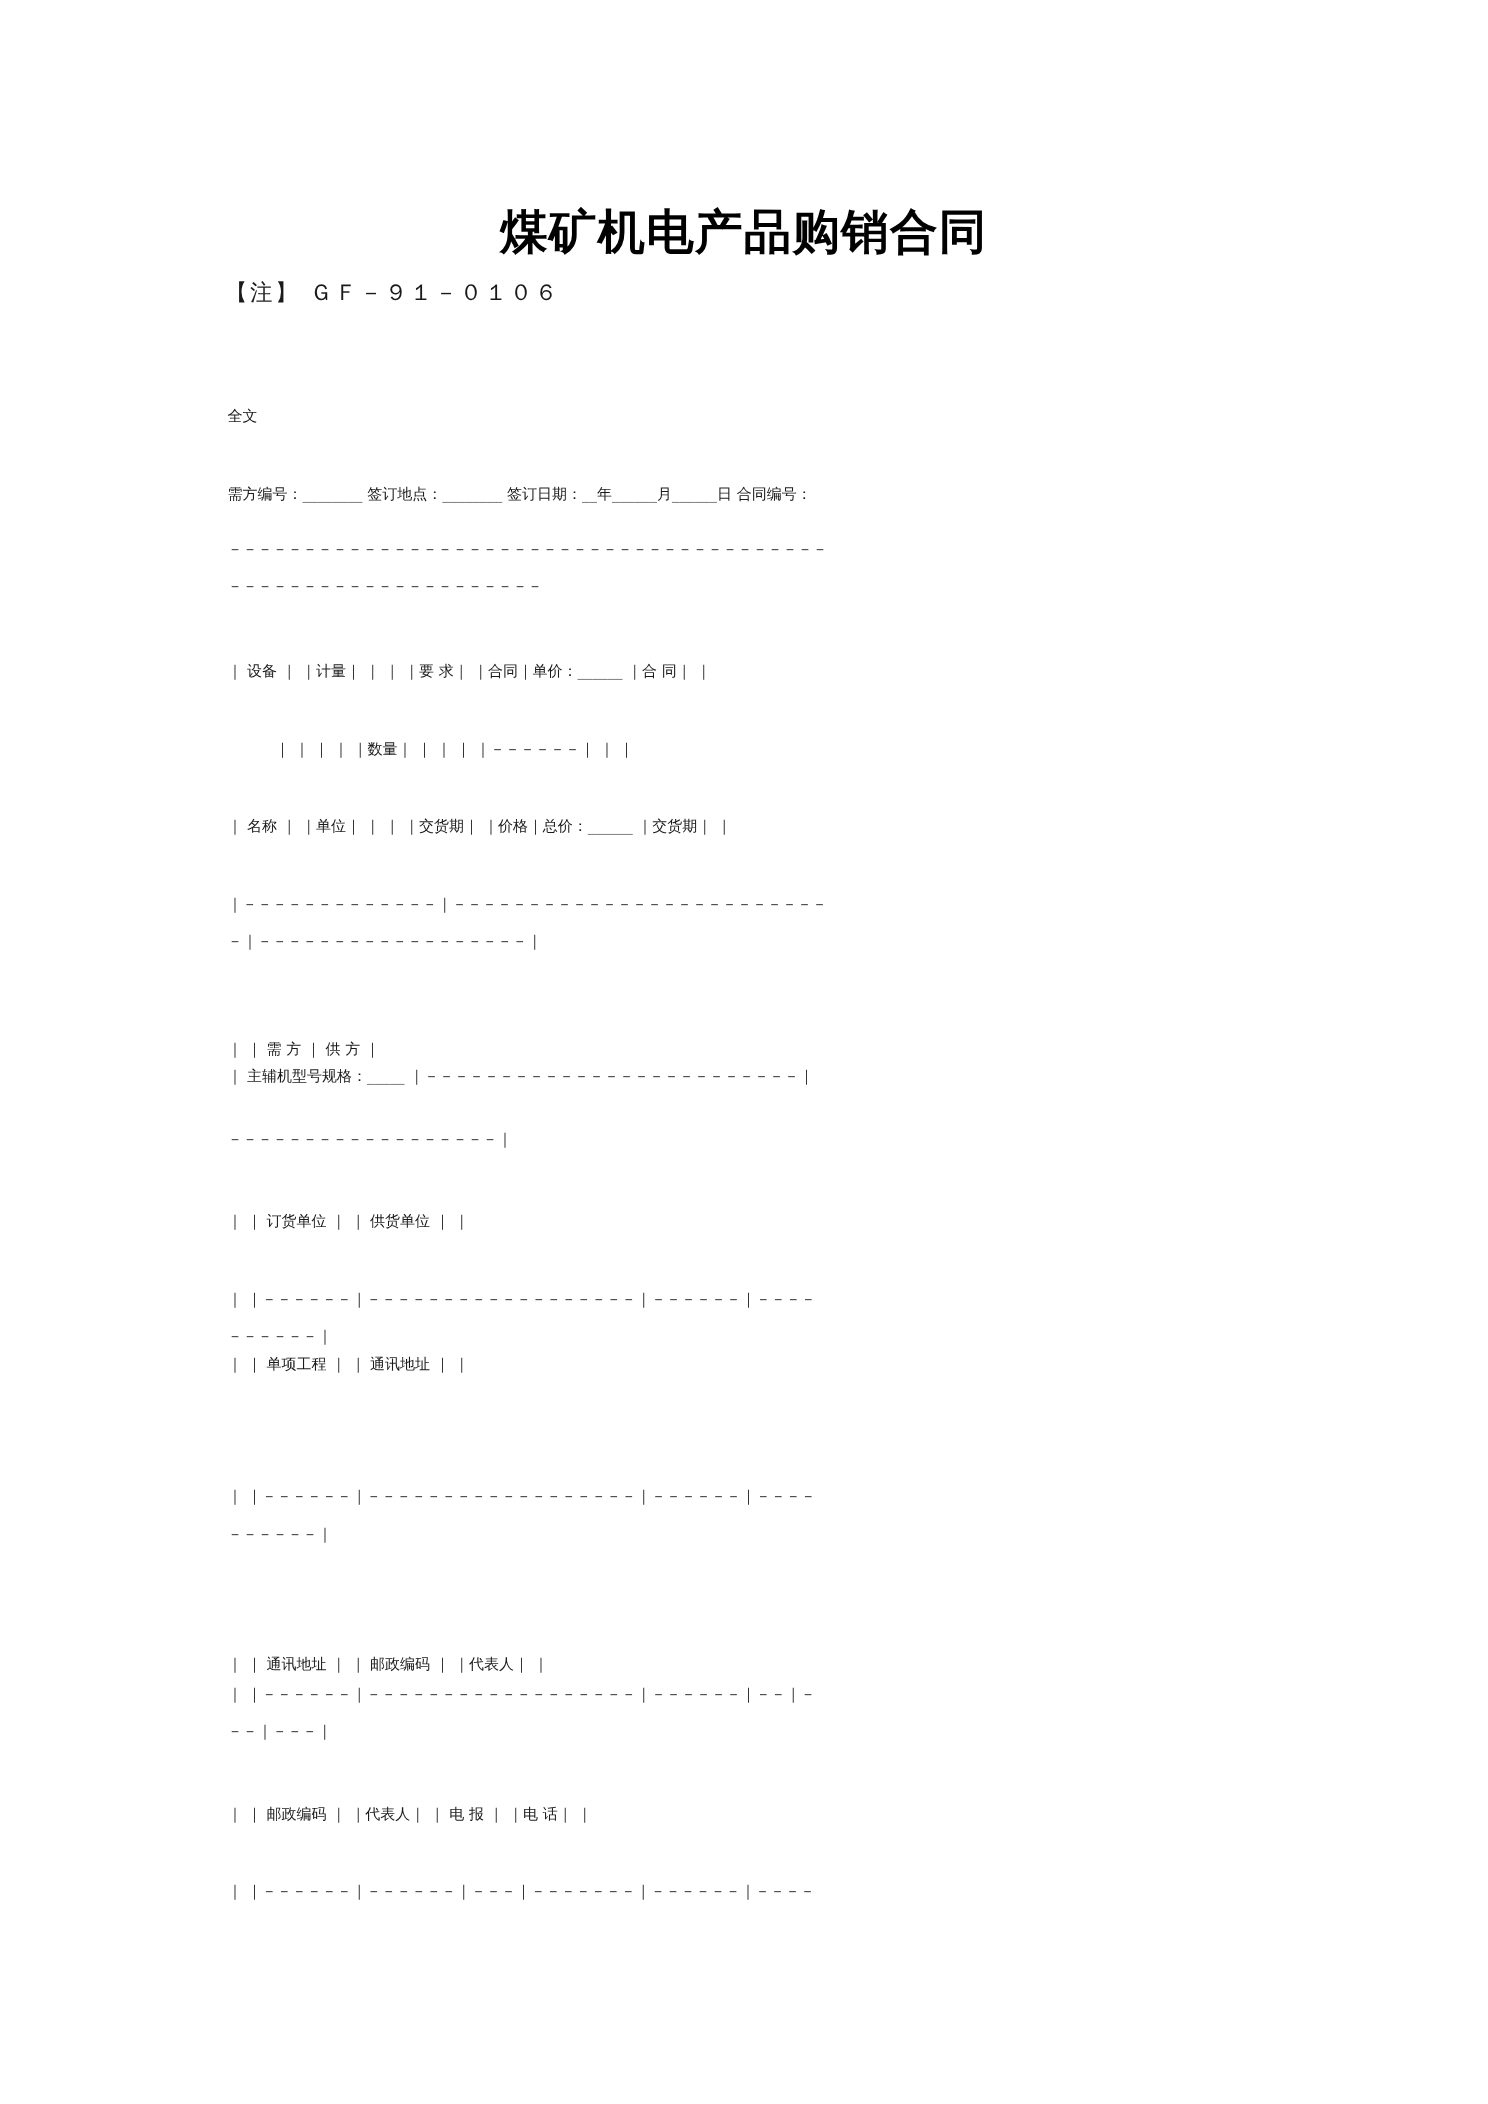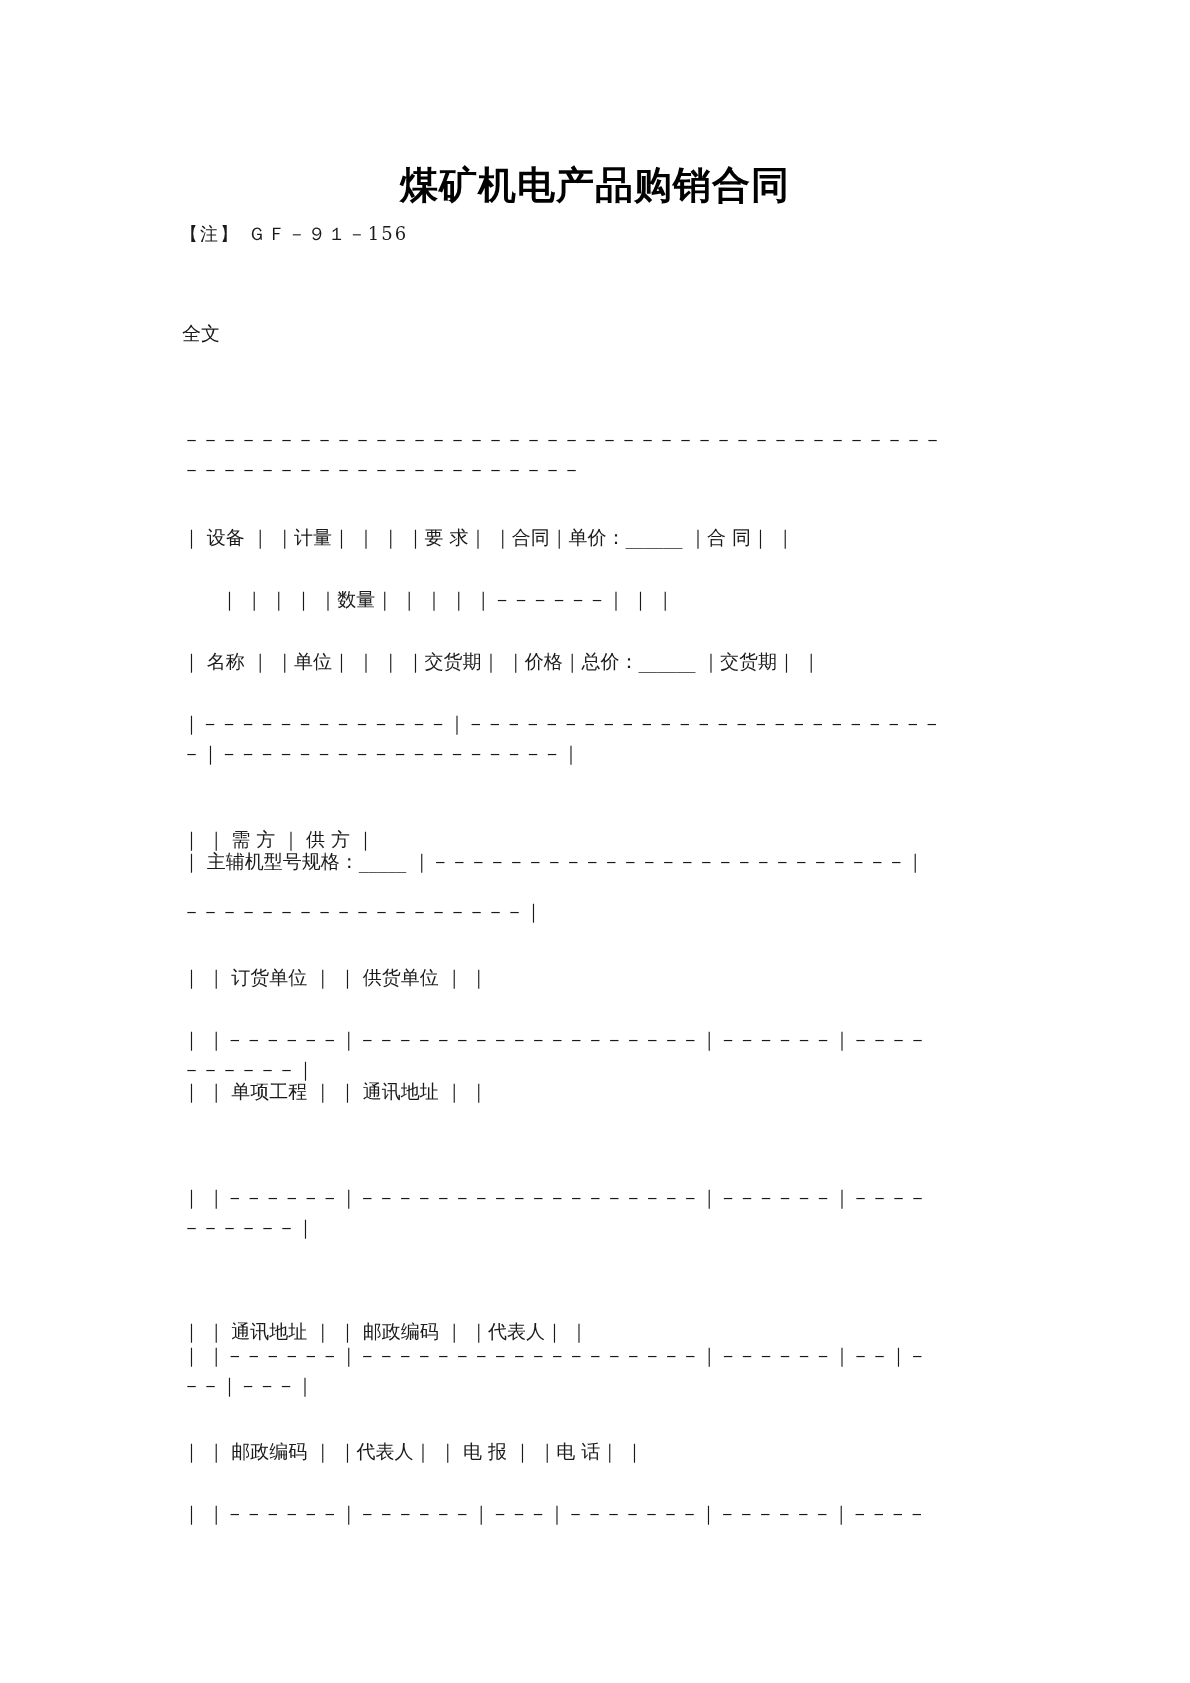--- a/index.html
+++ b/index.html
@@ -2,29 +2,30 @@
 <html><head>
 <meta charset="utf-8">
 <style>
   html, body { margin: 0; padding: 0; background: #ffffff; }
   body { width: 1190px; height: 1683px; position: relative; overflow: hidden;
          font-family: "DejaVu Serif", "Liberation Serif", serif; color: #1a1a1a; }
   .page { position: absolute; left: 0; top: 0; width: 1190px; height: 1683px; }
   .title { position: absolute; left: 0; width: 1190px; top: 160px; text-align: center;
            font-size: 38px; font-weight: bold; letter-spacing: 1px; color: #000; }
   .note { position: absolute; left: 180px; top: 222px; font-size: 18px; letter-spacing: 2px; }
-  .line { position: absolute; left: 182px; font-size: 19px; white-space: pre; line-height: 30px; }
+  .line { position: absolute; left: 182px; font-size: 12px; white-space: pre; line-height: 30px; }
 </style>
 </head>
 <body>
 
 <div class="page">
   <div class="title">煤矿机电产品购销合同</div>
-  <div class="note">【注】 ＧＦ－９１－156</div>
+  <div class="note">【注】 ＧＦ－９１－０１０６</div>
   <div class="line" style="top:318px">全文</div>
+  <div class="line" style="top:380px">需方编号：________ 签订地点：________ 签订日期：__年______月______日 合同编号：</div>
   <div id="table-lines">
       <div class="line" style="top: 424px;">－－－－－－－－－－－－－－－－－－－－－－－－－－－－－－－－－－－－－－－－</div>
       <div class="line" style="top: 454px;">－－－－－－－－－－－－－－－－－－－－－</div>
       <div class="line" style="top: 522px;">｜ 设备 ｜ ｜计量｜ ｜ ｜ ｜要 求｜ ｜合同｜单价：______ ｜合 同｜ ｜</div>
       <div class="line" style="top: 584px; margin-left: 38px;">｜ ｜ ｜ ｜ ｜数量｜ ｜ ｜ ｜ ｜－－－－－－｜ ｜ ｜</div>
       <div class="line" style="top: 646px; text-align: center;">｜ 名称 ｜ ｜单位｜ ｜ ｜ ｜交货期｜ ｜价格｜总价：______ ｜交货期｜ ｜</div>
       <div class="line" style="top: 708px;">｜－－－－－－－－－－－－－｜－－－－－－－－－－－－－－－－－－－－－－－－－</div>
       <div class="line" style="top: 738px;">－｜－－－－－－－－－－－－－－－－－－｜</div>
       <div class="line" style="top: 824px;">｜ ｜ 需 方 ｜ 供 方 ｜</div>
       <div class="line" style="top: 846px;">｜ 主辅机型号规格：_____ ｜－－－－－－－－－－－－－－－－－－－－－－－－－｜</div>

